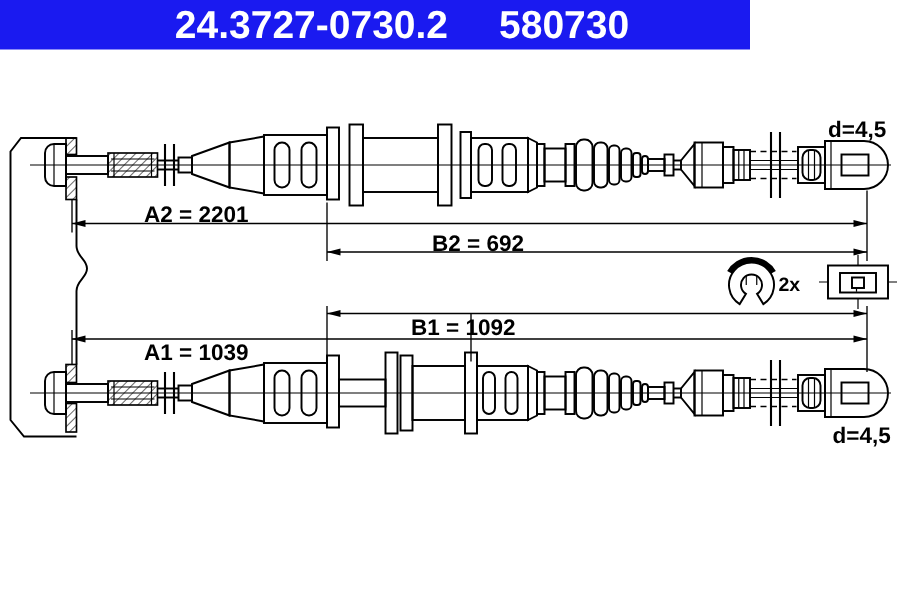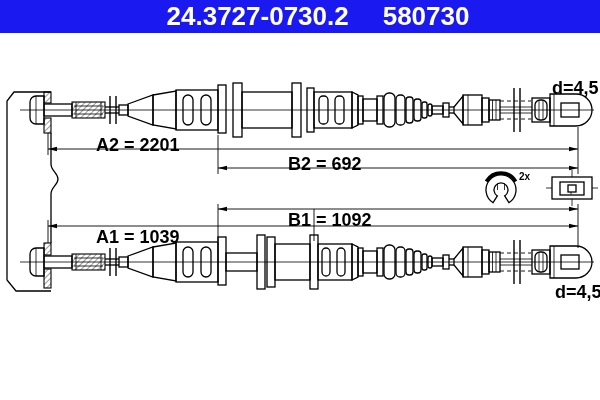--- a/index.html
+++ b/index.html
@@ -1,23 +1,23 @@
 <!DOCTYPE html>
 <html><head>
 <meta charset="utf-8">
 <style>
   html,body{margin:0;padding:0;width:600px;height:400px;background:#fff;overflow:hidden;
     font-family:"Liberation Sans","DejaVu Sans",sans-serif;}
   .stage{position:relative;width:600px;height:400px;background:#fff;}
-  .hdr{position:absolute;left:0;top:0;width:600px;height:33px;background:#1a1af0;
+  .hdr{position:absolute;left:0;top:0;width:500px;height:33px;background:#1a1af0;
     display:flex;align-items:center;justify-content:center;gap:34px;
     color:#fff;font-weight:bold;font-size:26px;letter-spacing:0px;transform:none;}
   .hdr span{transform:translateX(18px);}
-  .lbl{position:absolute;color:#000;font-weight:bold;font-size:18px;white-space:nowrap;line-height:1;}
-  .lbl2x{font-size:10px;}
+  .lbl{position:absolute;color:#000;font-weight:bold;font-size:15px;white-space:nowrap;line-height:1;}
+  .lbl2x{font-size:13px;margin-top:11px;}
   svg{position:absolute;left:0;top:0;}
   .s{stroke:#000;stroke-width:1.3;fill:none;}
   .sf{stroke:#000;stroke-width:1.3;fill:#fff;}
   .thin{stroke:#000;stroke-width:0.8;fill:none;}
   .dim{stroke:#000;stroke-width:0.9;fill:none;}
   .bars{stroke:#000;stroke-width:1.4;fill:none;}
   .dash{stroke:#000;stroke-width:0.9;fill:none;stroke-dasharray:4 3;}
   .arr{fill:#000;stroke:none;}
   .hatched{fill:url(#hatch);stroke:#000;stroke-width:1.1;}
   .cap{stroke:#000;stroke-width:3.5;fill:none;}
@@ -174,19 +174,19 @@
       <line class="thin" x1="546" y1="188" x2="598" y2="188"></line>
       <rect class="sf" x="552" y="177" width="40" height="22"></rect>
       <rect class="s" x="560" y="182" width="24" height="13"></rect>
       <rect class="s" x="568" y="185" width="8" height="7"></rect>
       <line class="thin" x1="571" y1="192" x2="571" y2="194.5"></line>
     </g>
   </svg>
 
   <div class="lbl" style="left:96px;top:136px;">A2 = 2201</div>
   <div class="lbl" style="left:240px;top:155px;padding-left:48px;">B2 = 692</div>
-  <div class="lbl" style="left:240px;top:211px;padding-left:48px;">B1 = 1092</div>
+  <div class="lbl" style="left:226px;top:211px;padding-left:48px;">B1 = 1092</div>
   <div class="lbl" style="left:96px;top:228px;">A1 = 1039</div>
   <div class="lbl" style="left:552px;top:79px;">d=4,5</div>
   <div class="lbl" style="left:555px;top:283px;">d=4,5</div>
   <div class="lbl lbl2x" style="left:519px;top:172px;">2x</div>
 
 </div>
 
 </body></html>

